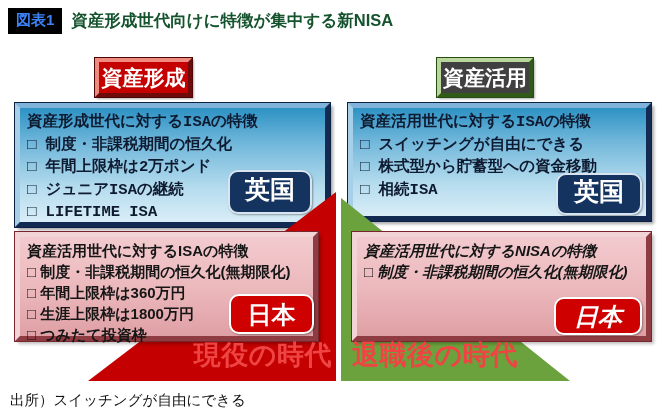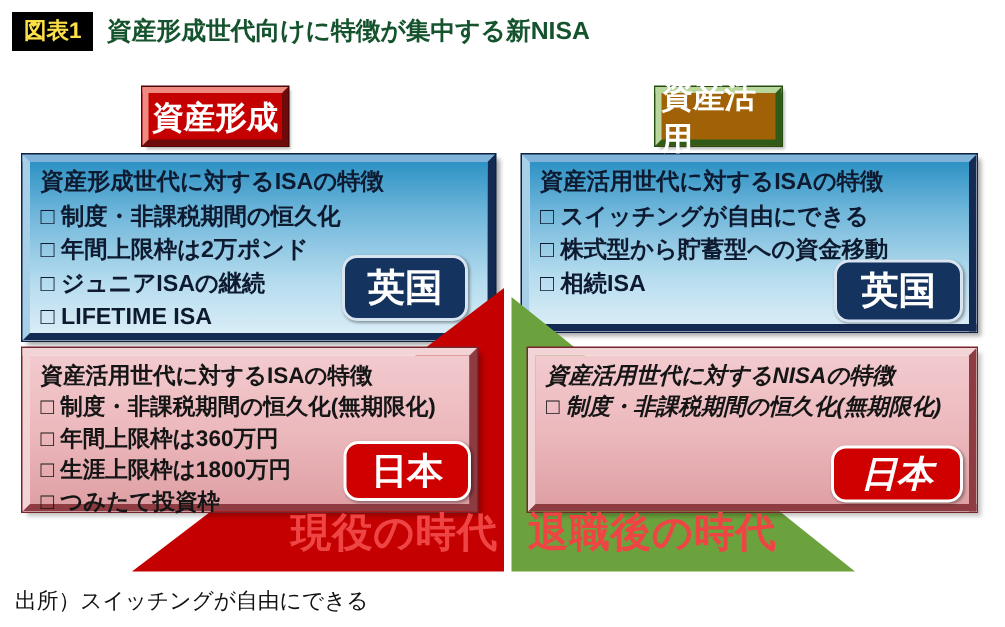--- a/index.html
+++ b/index.html
@@ -3,49 +3,50 @@
 <meta charset="utf-8">
 <style>
   html,body { margin:0; padding:0; background:#fff; }
   .figure {
     position:relative; width:670px; height:418px; background:#ffffff;
     font-family:"Liberation Sans","DejaVu Sans",sans-serif; overflow:hidden;
   }
 
   
   .title-row { position:absolute; left:8px; top:8px; display:flex; align-items:center; gap:9px; z-index:6; }
-  .title-badge { background:#000; color:#fde047; font-weight:bold; font-size:15px; padding:3px 8px 4px; }
+  .title-badge { background:#000; color:#3b82f6; font-weight:bold; font-size:15px; padding:3px 8px 4px; }
   .title-text { font-weight:bold; font-size:16.5px; color:#14532d; }
 
   
   .hdr-btn {
     position:absolute; top:58px; height:39px; box-sizing:border-box; z-index:5;
     display:flex; align-items:center; justify-content:center;
     color:#fff; font-weight:bold; font-size:21px;
   }
   .hdr-red {
     left:95px; width:97px; background:#c40000;
     border:4px solid; border-color:#ee8a80 #6e0a0a #6e0a0a #ee8a80;
     box-shadow:0 0 0 1px #4c0606, 2px 2px 2px rgba(0,0,0,0.3);
   }
   .hdr-green {
-    left:437px; width:84px; background:#a16207;
+    left:437px; width:96px; background:#404040;
     border:4px solid; border-color:#b9d79d #2f5a18 #2f5a18 #b9d79d;
     box-shadow:0 0 0 1px #274c12, 2px 2px 2px rgba(0,0,0,0.3);
   }
 
   
   .box { position:absolute; box-sizing:border-box; padding:3px 4px 0 7px; }
   .box .heading, .box .item { font-weight:bold; white-space:nowrap; }
   .box-blue {
     z-index:1;
     background:linear-gradient(180deg,#2d92c4 0%,#6fb6da 30%,#b5dcee 70%,#d9edf7 100%);
     border:5px solid; border-color:#7fb3d9 #132b52 #132b52 #a8cfe8;
     box-shadow:0 0 0 1px #0d2142, 3px 3px 3px rgba(0,0,0,0.35);
     color:#0e1a30;
+    font-family:Liberation Mono, monospace;
   }
   .box-pink {
     z-index:3;
     background:linear-gradient(180deg,#f2cace 0%,#ecb9bd 50%,#dfa0a5 100%);
     border:5px solid; border-color:#f2d4d6 #8e3b41 #8e3b41 #f2d4d6;
     box-shadow:0 0 0 1px #76262c, 3px 3px 3px rgba(0,0,0,0.25);
     color:#151515;
   }
   #box-uk-form { left:15px;  top:103px; width:315px; height:124px; font-size:15.5px; line-height:22.5px; }
   #box-uk-dec  { left:348px; top:103px; width:303px; height:118px; font-size:15.5px; line-height:22.5px; }

